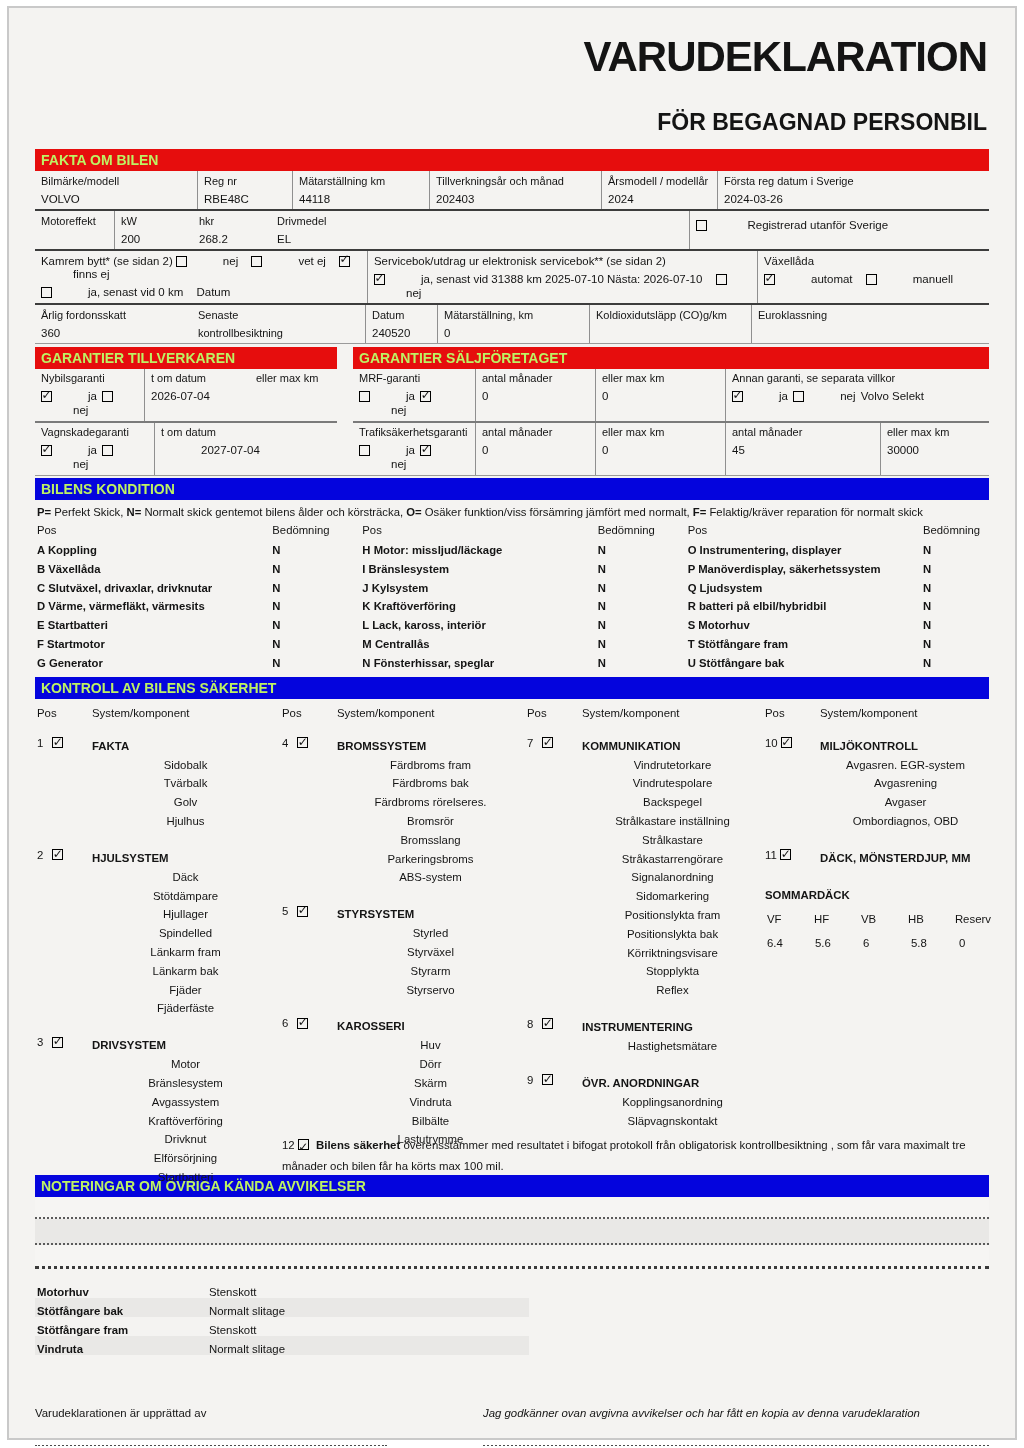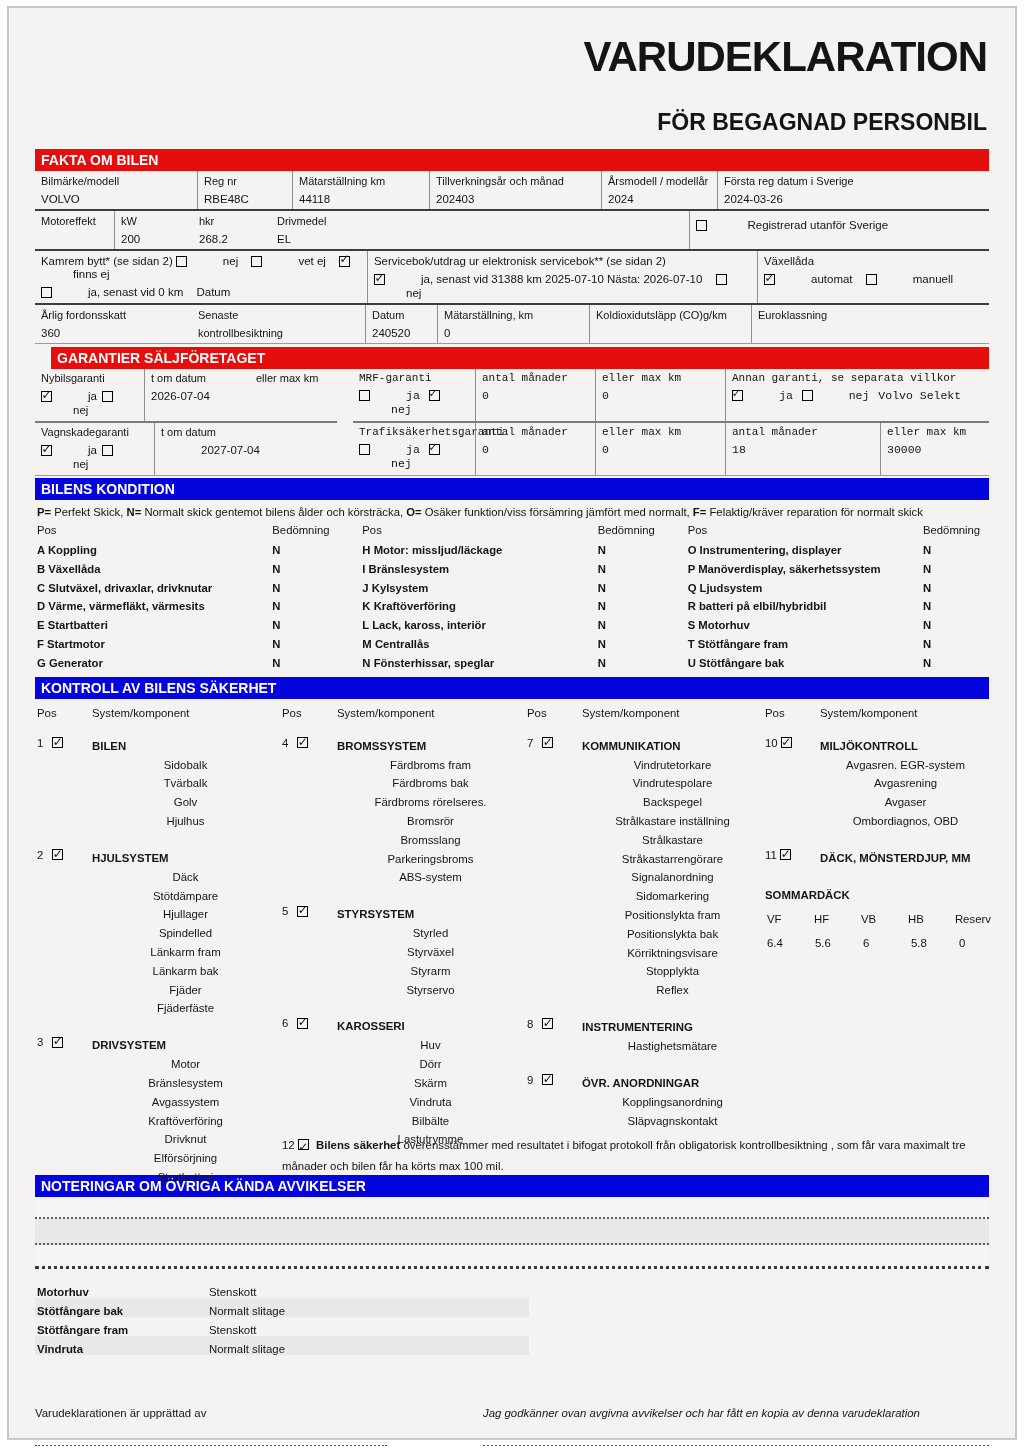--- a/index.html
+++ b/index.html
@@ -6,21 +6,21 @@
   *{box-sizing:border-box;}
   body{font-family:"Liberation Sans","DejaVu Sans",sans-serif;color:#141414;}
   .page{width:1010px;height:1434px;margin:6px auto;border:2px solid #c9c9c9;background:#f4f3f1;padding:20px 26px 0 26px;position:relative;}
 
   
   .titleblock{text-align:right;margin:8px 2px 14px 0;}
   .title{font-size:42px;font-weight:bold;letter-spacing:-1px;line-height:42px;}
   .subtitle{font-size:23px;font-weight:bold;letter-spacing:0;line-height:25px;margin-top:32px;}
 
   
-  .bar{color:#ffffff;font-weight:bold;font-size:14px;height:22px;line-height:22px;padding-left:6px;}
+  .bar{color:#bef264;font-weight:bold;font-size:14px;height:22px;line-height:22px;padding-left:6px;}
   .bar.red{background:#e60d0d;}
   .bar.blue{background:#0404dd;}
 
   
   .lab{font-size:11px;line-height:13px;}
   .val{font-size:11.5px;line-height:14px;margin-top:4px;}
   .cell{padding:4px 6px 3px 6px;}
   .bl{border-left:1px solid #8f8f8f;}
   .br{border-right:1px solid #8f8f8f;}
   .hrow{display:flex;border-bottom:2px solid #3c3c3c;background:transparent;}
@@ -32,21 +32,21 @@
 
   
   .garanti-bars{display:flex;margin-top:3px;}
   .garanti-bars .bar{height:22px;}
   .gb-left{width:302px;}
   .gb-gap{width:16px;}
   .gb-right{flex:1;}
   .garanti{display:flex;border-bottom:1px solid #9a9a9a;}
   .gbox{padding:0;}
   .gbox.left{width:302px;}
-  .gbox.right{flex:1;margin-left:16px;font-family:Liberation Mono, monospace;}
+  .gbox.right{flex:1;margin-left:16px;}
   .g-row{display:flex;}
   .g-cell{padding:3px 6px 4px 6px;}
   .g-div{border-bottom:2px solid #7a7a7a;}
 
   
   .legend{font-size:11.3px;margin:5px 2px 2px 2px;line-height:15px;}
   .legend .b{font-weight:bold;}
   .kond{display:grid;grid-template-columns:1fr 1fr 1fr;column-gap:26px;margin:4px 2px 4px 2px;}
   .khead2{display:flex;font-size:11.3px;margin-bottom:5px;}
   .khead2 .pos{flex:1;}
@@ -216,20 +216,21 @@
       <div class="lab">Koldioxidutsläpp (CO)g/km</div>
       <div class="val">&nbsp;</div>
     </div>
     <div class="cell bl" style="flex:1">
       <div class="lab">Euroklassning</div>
       <div class="val">&nbsp;</div>
     </div>
   </div>
 
   <div class="garanti-bars">
+    <div class="bar red gb-left">GARANTIER TILLVERKAREN</div>
     <div class="gb-gap"></div>
     <div class="bar red gb-right">GARANTIER SÄLJFÖRETAGET</div>
   </div>
 
   <div class="garanti">
 
     <div class="gbox left">
       <div class="g-row">
         <div class="g-cell br" style="width:110px">
           <div class="lab">Nybilsgaranti</div>
@@ -301,21 +302,21 @@
         <div class="g-cell bl" style="width:120px">
           <div class="lab">antal månader</div>
           <div class="val">0</div>
         </div>
         <div class="g-cell bl" style="width:130px">
           <div class="lab">eller max km</div>
           <div class="val">0</div>
         </div>
         <div class="g-cell bl" style="width:155px">
           <div class="lab">antal månader</div>
-          <div class="val">18</div>
+          <div class="val">45</div>
         </div>
         <div class="g-cell bl" style="flex:1">
           <div class="lab">eller max km</div>
           <div class="val">30000</div>
         </div>
       </div>
     </div>
   </div>
 
   <div class="bar blue" style="margin-top:2px">BILENS KONDITION</div>
@@ -434,21 +435,21 @@
   <div class="kontroll-grid">
 
     <div class="kcol kcol1">
       <div class="khead">
           <span class="pos">Pos</span>
           <span>System/komponent</span>
         </div>
       <div class="grp">
         <div class="grp-num"><span class="num">1</span> <span class="cb" data-checked="true"></span></div>
         <div class="grp-body">
-            <div class="grp-title">BILEN</div>
+            <div class="grp-title">FAKTA</div>
             <div class="grp-items">Sidobalk
 Tvärbalk
 Golv
 Hjulhus</div>
           </div>
       </div>
       <div class="grp">
         <div class="grp-num"><span class="num">2</span> <span class="cb" data-checked="true"></span></div>
         <div class="grp-body">
             <div class="grp-title">HJULSYSTEM</div>

